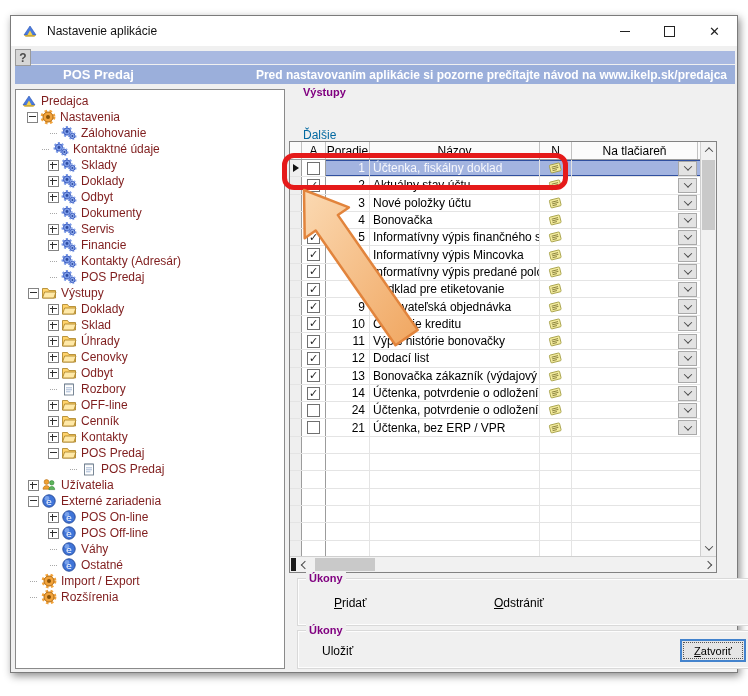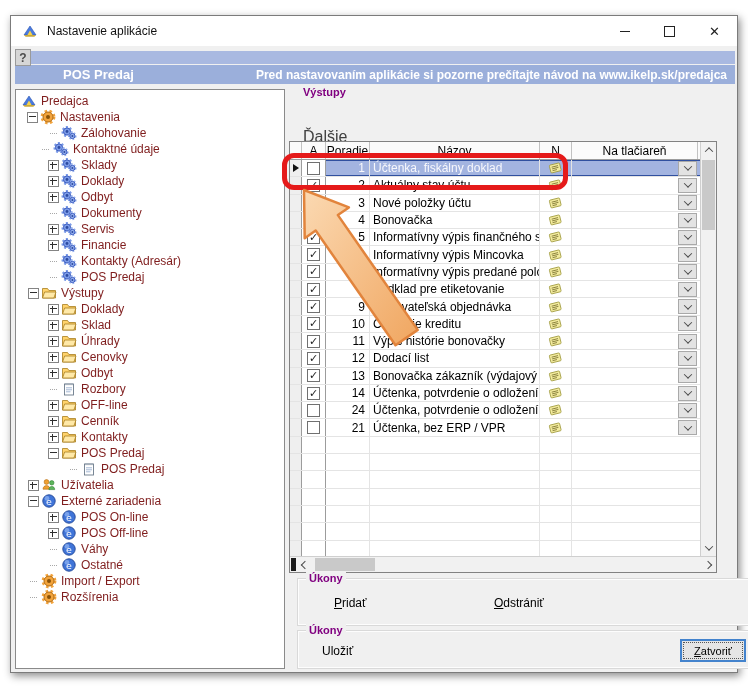--- a/index.html
+++ b/index.html
@@ -31,21 +31,21 @@
   .t-row{height:16px;display:flex;align-items:center;font-size:12px;color:#7f1d1d;white-space:nowrap;}
   .t-slot{width:16px;height:16px;flex:0 0 auto;display:flex;align-items:center;justify-content:center;}
   .t-box{width:9px;height:9px;background:#fff;border:1px solid #848484;position:relative;box-sizing:content-box;}
   .t-box::before{content:"";position:absolute;left:1px;top:3.5px;width:7px;height:1px;background:#2f2f2f;}
   .t-box.plus::after{content:"";position:absolute;left:3.5px;top:1px;width:1px;height:7px;background:#2f2f2f;}
   .t-icon{width:16px;height:16px;flex:0 0 auto;margin-right:4px;}
   .t-icon svg{width:16px;height:16px;display:block;}
   .t-stub{width:7px;border-top:1px dotted #a8a8a8;height:0;flex:0 0 auto;}
   
   .lbl-purple{position:absolute;color:#800080;font-weight:bold;font-size:11px;}
-  .lbl-black{position:absolute;color:#404040;font-size:16px;}
+  .lbl-black{position:absolute;color:#0369a1;font-size:12px;}
   
   .grid{position:absolute;left:278px;top:125px;width:428px;height:432px;background:#fff;
     border:1px solid #828282;box-sizing:border-box;display:flex;flex-direction:column;}
   .grid-top{display:flex;flex:1 1 auto;min-height:0;}
   .grid-main{width:410px;display:flex;flex-direction:column;overflow:hidden;}
   .g-headrow{display:flex;height:17px;flex:0 0 auto;border-bottom:1px solid #9c9c9c;background:#fbfbfb;}
   .g-h{font-size:12px;color:#000;display:flex;align-items:center;justify-content:center;
     border-right:1px solid #c2c2c2;box-sizing:border-box;overflow:hidden;}
   .g-rows{flex:1 1 auto;overflow:hidden;}
   .g-row{display:flex;height:17.3px;box-sizing:border-box;border-bottom:1px solid #e4e4e4;background:#fff;}

